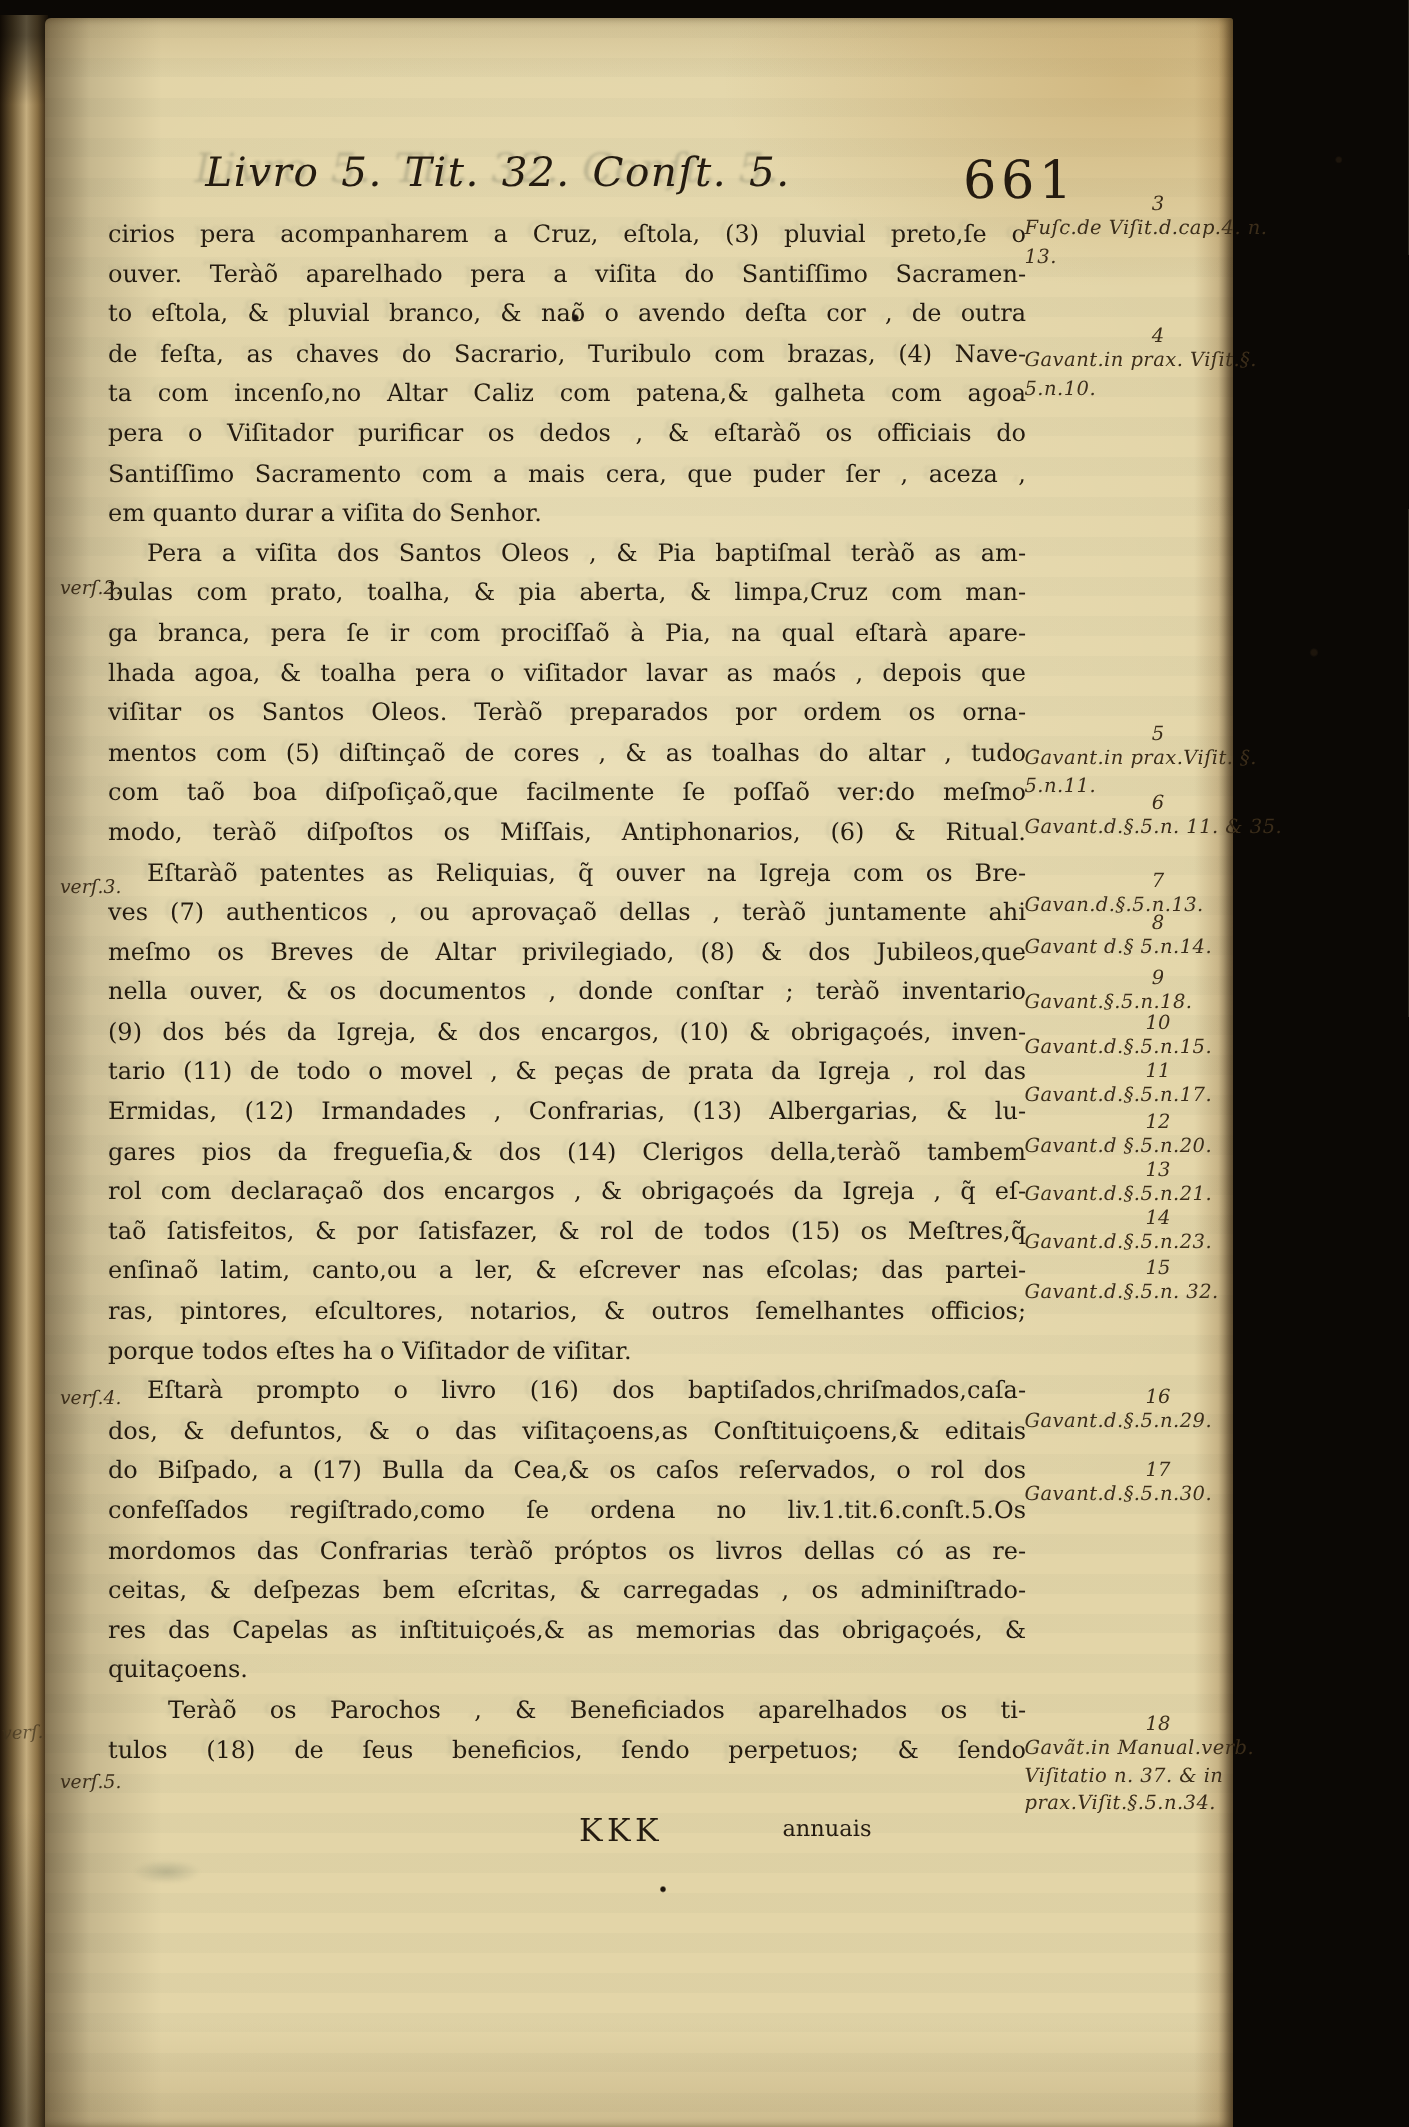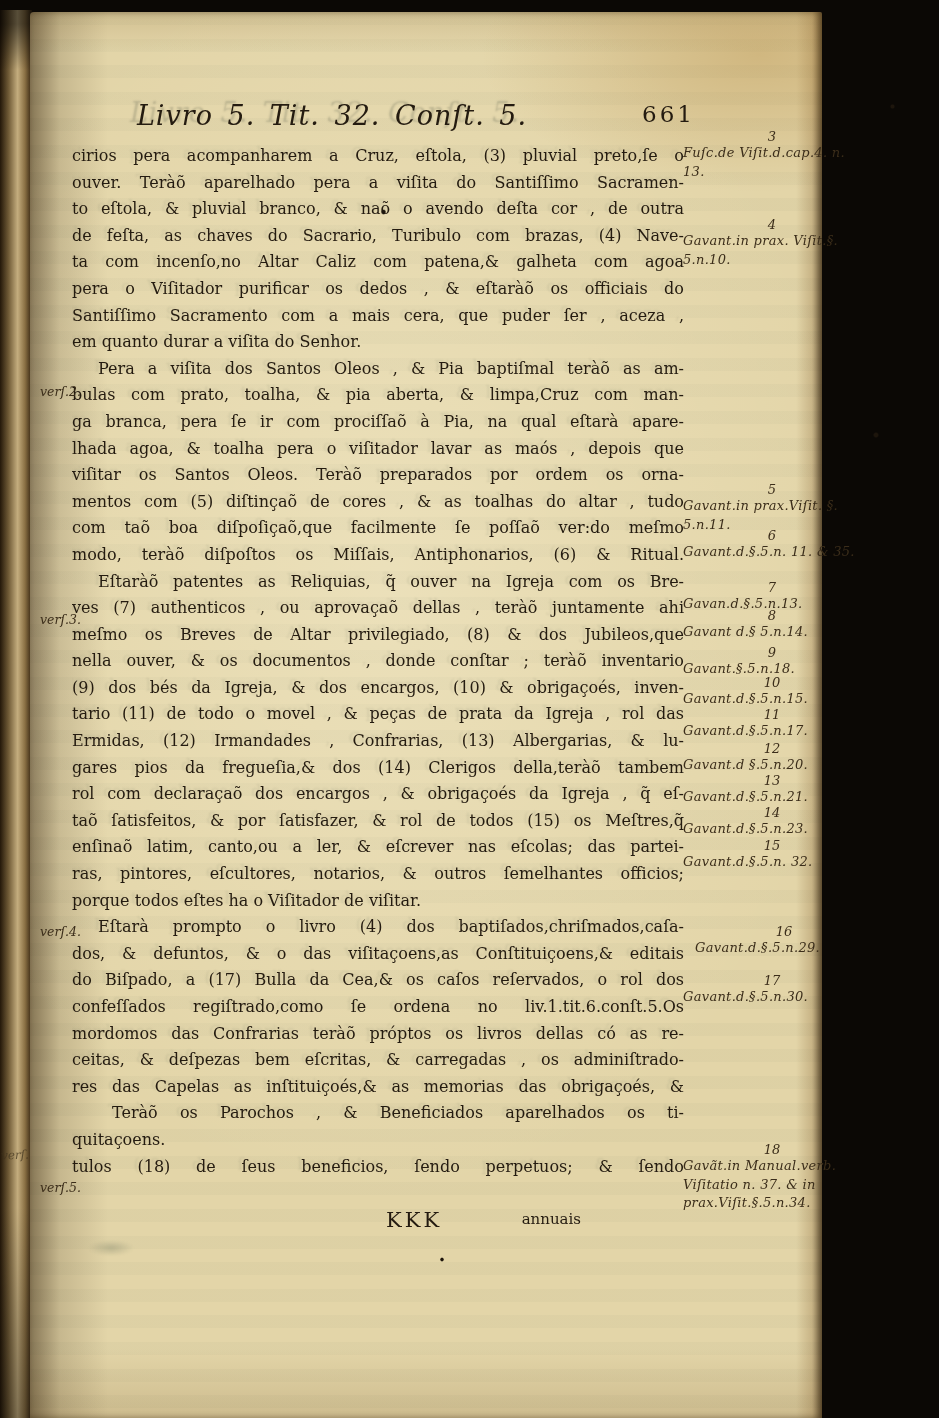--- a/index.html
+++ b/index.html
@@ -38,21 +38,21 @@
     box-shadow:inset -3px 0 6px rgba(40,25,5,0.45);
   }
   
   .header{position:absolute;left:42px;top:88px;width:612px;height:40px;}
   .header-title{
     position:absolute;left:0;width:520px;text-align:center;
     font-style:italic;font-size:27px;color:#241b10;letter-spacing:1px;word-spacing:5px;
     text-shadow:-7px -3px 2px rgba(98,104,84,0.30);
   }
   .page-number{
-    position:absolute;left:570px;top:1px;font-size:23px;color:#241b10;letter-spacing:3px;
+    position:absolute;left:570px;top:1px;font-size:35px;color:#241b10;letter-spacing:3px;
   }
   
   .textblock{position:absolute;left:42px;top:131px;width:612px;overflow:hidden;}
   .tl{
     height:26.6px;line-height:26.6px;font-size:16px;color:#241b10;
     text-align:justify;text-align-last:justify;white-space:nowrap;
     text-shadow:-4px -2px 2px rgba(112,118,96,0.14);
   }
   .tl.end{text-align:left;text-align-last:left;}
   .tl.in1{text-indent:26px;}
@@ -116,34 +116,34 @@
       <div class="tl">nella ouver, &amp; os documentos , donde conſtar ; teràõ inventario</div>
       <div class="tl">(9) dos bés da Igreja, &amp; dos encargos, (10) &amp; obrigaçoés, inven-</div>
       <div class="tl">tario (11) de todo o movel , &amp; peças de prata da Igreja , rol das</div>
       <div class="tl">Ermidas, (12) Irmandades , Confrarias, (13) Albergarias, &amp; lu-</div>
       <div class="tl">gares pios da fregueſia,&amp; dos (14) Clerigos della,teràõ tambem</div>
       <div class="tl">rol com declaraçaõ dos encargos , &amp; obrigaçoés da Igreja , q̃ eſ-</div>
       <div class="tl">taõ ſatisfeitos, &amp; por ſatisfazer, &amp; rol de todos (15) os Meſtres,q̃</div>
       <div class="tl">enſinaõ latim, canto,ou a ler, &amp; eſcrever nas eſcolas; das partei-</div>
       <div class="tl">ras, pintores, eſcultores, notarios, &amp; outros ſemelhantes officios;</div>
       <div class="tl end">porque todos eſtes ha o Viſitador de viſitar.</div>
-      <div class="tl in1">Eſtarà prompto o livro (4) dos baptiſados,chriſmados,caſa-</div>
+      <div class="tl in1">Eſtarà prompto o livro (16) dos baptiſados,chriſmados,caſa-</div>
       <div class="tl">dos, &amp; defuntos, &amp; o das viſitaçoens,as Conſtituiçoens,&amp; editais</div>
       <div class="tl">do Biſpado, a (17) Bulla da Cea,&amp; os caſos reſervados, o rol dos</div>
       <div class="tl">confeſſados regiſtrado,como ſe ordena no liv.1.tit.6.conſt.5.Os</div>
       <div class="tl">mordomos das Confrarias teràõ próptos os livros dellas có as re-</div>
       <div class="tl">ceitas, &amp; deſpezas bem eſcritas, &amp; carregadas , os adminiſtrado-</div>
       <div class="tl">res das Capelas as inſtituiçoés,&amp; as memorias das obrigaçoés, &amp;</div>
+      <div class="tl end">quitaçoens.</div>
       <div class="tl in2">Teràõ os Parochos , &amp; Beneficiados aparelhados os ti-</div>
-      <div class="tl end">quitaçoens.</div>
       <div class="tl">tulos (18) de ſeus beneficios, ſendo perpetuos; &amp; ſendo</div>
     </div>
 
     <div class="vlabel" style="top:344px;">verſ.2.</div>
-    <div class="vlabel" style="top:572px;">verſ.3.</div>
+    <div class="vlabel" style="top:543px;">verſ.3.</div>
     <div class="vlabel" style="top:884px;">verſ.4.</div>
     <div class="vlabel" style="top:1140px;">verſ.5.</div>
 
     <div class="mnote" style="top:118px;">
       <div class="mnum">3</div>
       <div class="mtext">Fuſc.de Viſit.d.cap.4. n. 13.</div>
     </div>
     <div class="mnote" style="top:206px;">
       <div class="mnum">4</div>
       <div class="mtext">Gavant.in prax. Viſit.§. 5.n.10.</div>
@@ -185,21 +185,21 @@
       <div class="mtext">Gavant.d.§.5.n.21.</div>
     </div>
     <div class="mnote" style="top:794px;">
       <div class="mnum">14</div>
       <div class="mtext">Gavant.d.§.5.n.23.</div>
     </div>
     <div class="mnote" style="top:827px;">
       <div class="mnum">15</div>
       <div class="mtext">Gavant.d.§.5.n. 32.</div>
     </div>
-    <div class="mnote" style="top:913px;margin-left:12px;">
+    <div class="mnote" style="top:913px;">
       <div class="mnum">16</div>
       <div class="mtext">Gavant.d.§.5.n.29.</div>
     </div>
     <div class="mnote" style="top:962px;">
       <div class="mnum">17</div>
       <div class="mtext">Gavant.d.§.5.n.30.</div>
     </div>
     <div class="mnote" style="top:1131px;">
       <div class="mnum">18</div>
       <div class="mtext">Gavãt.in Manual.verb. Viſitatio n. 37. &amp; in prax.Viſit.§.5.n.34.</div>

